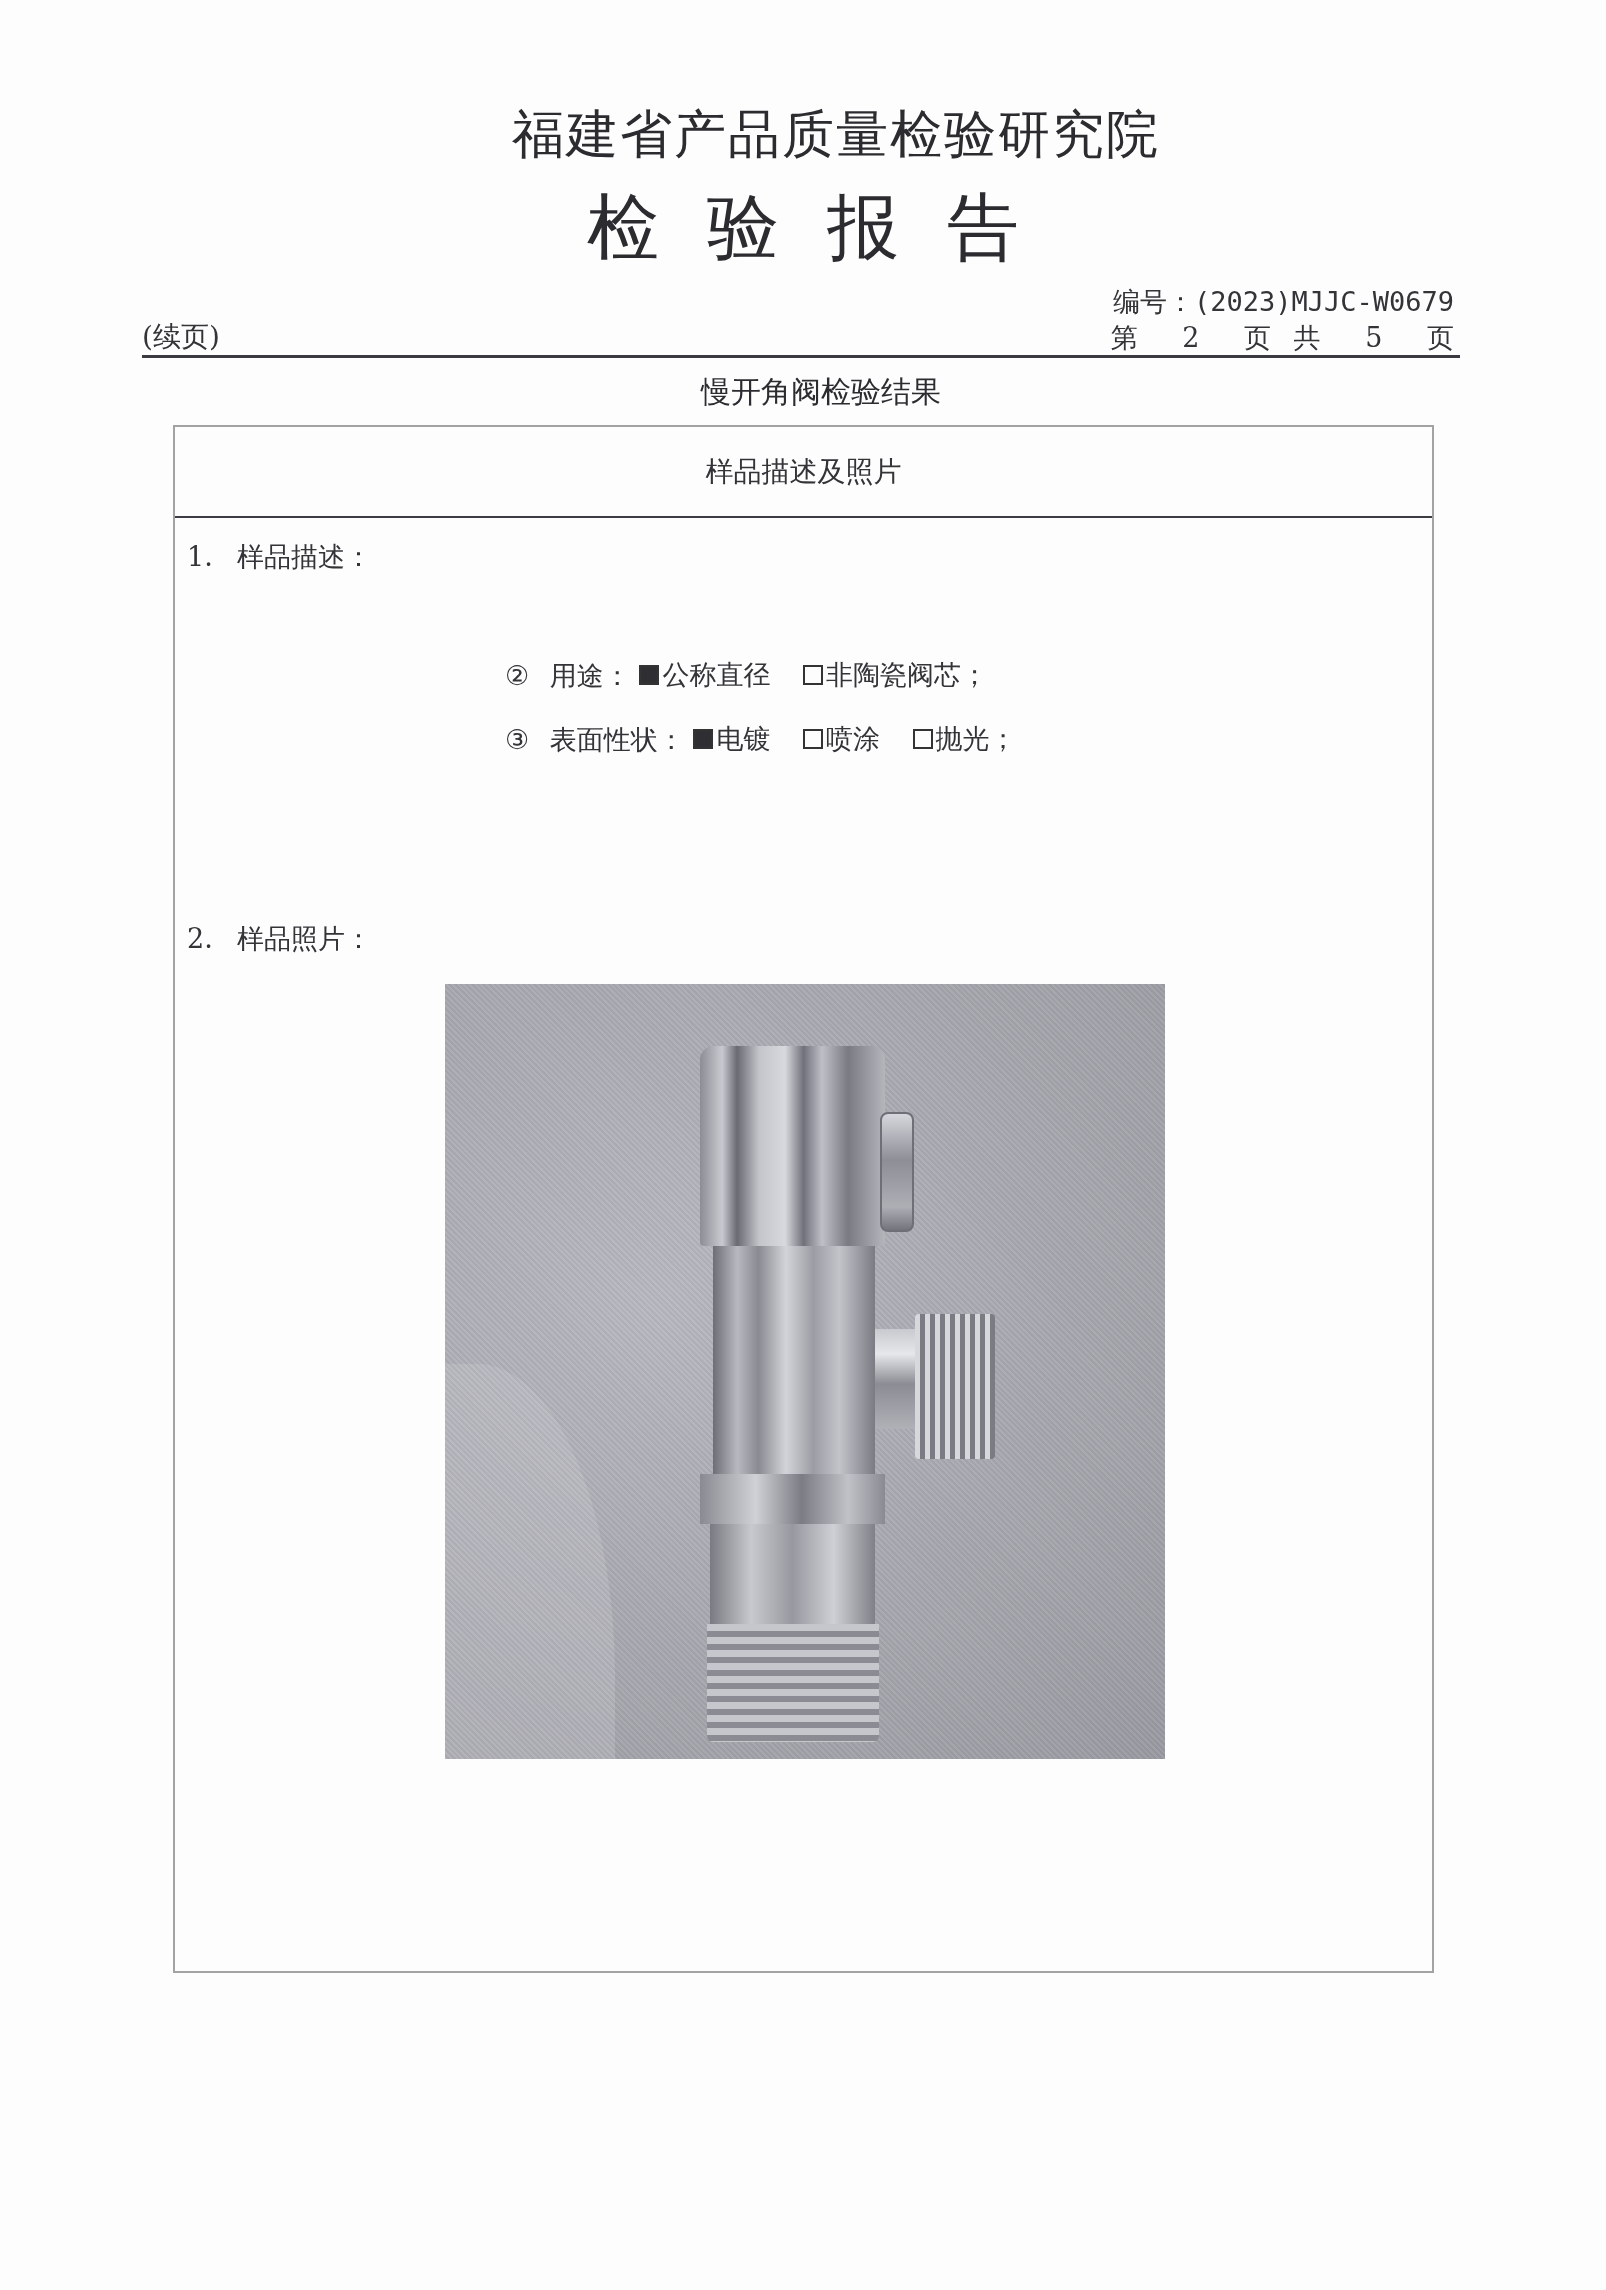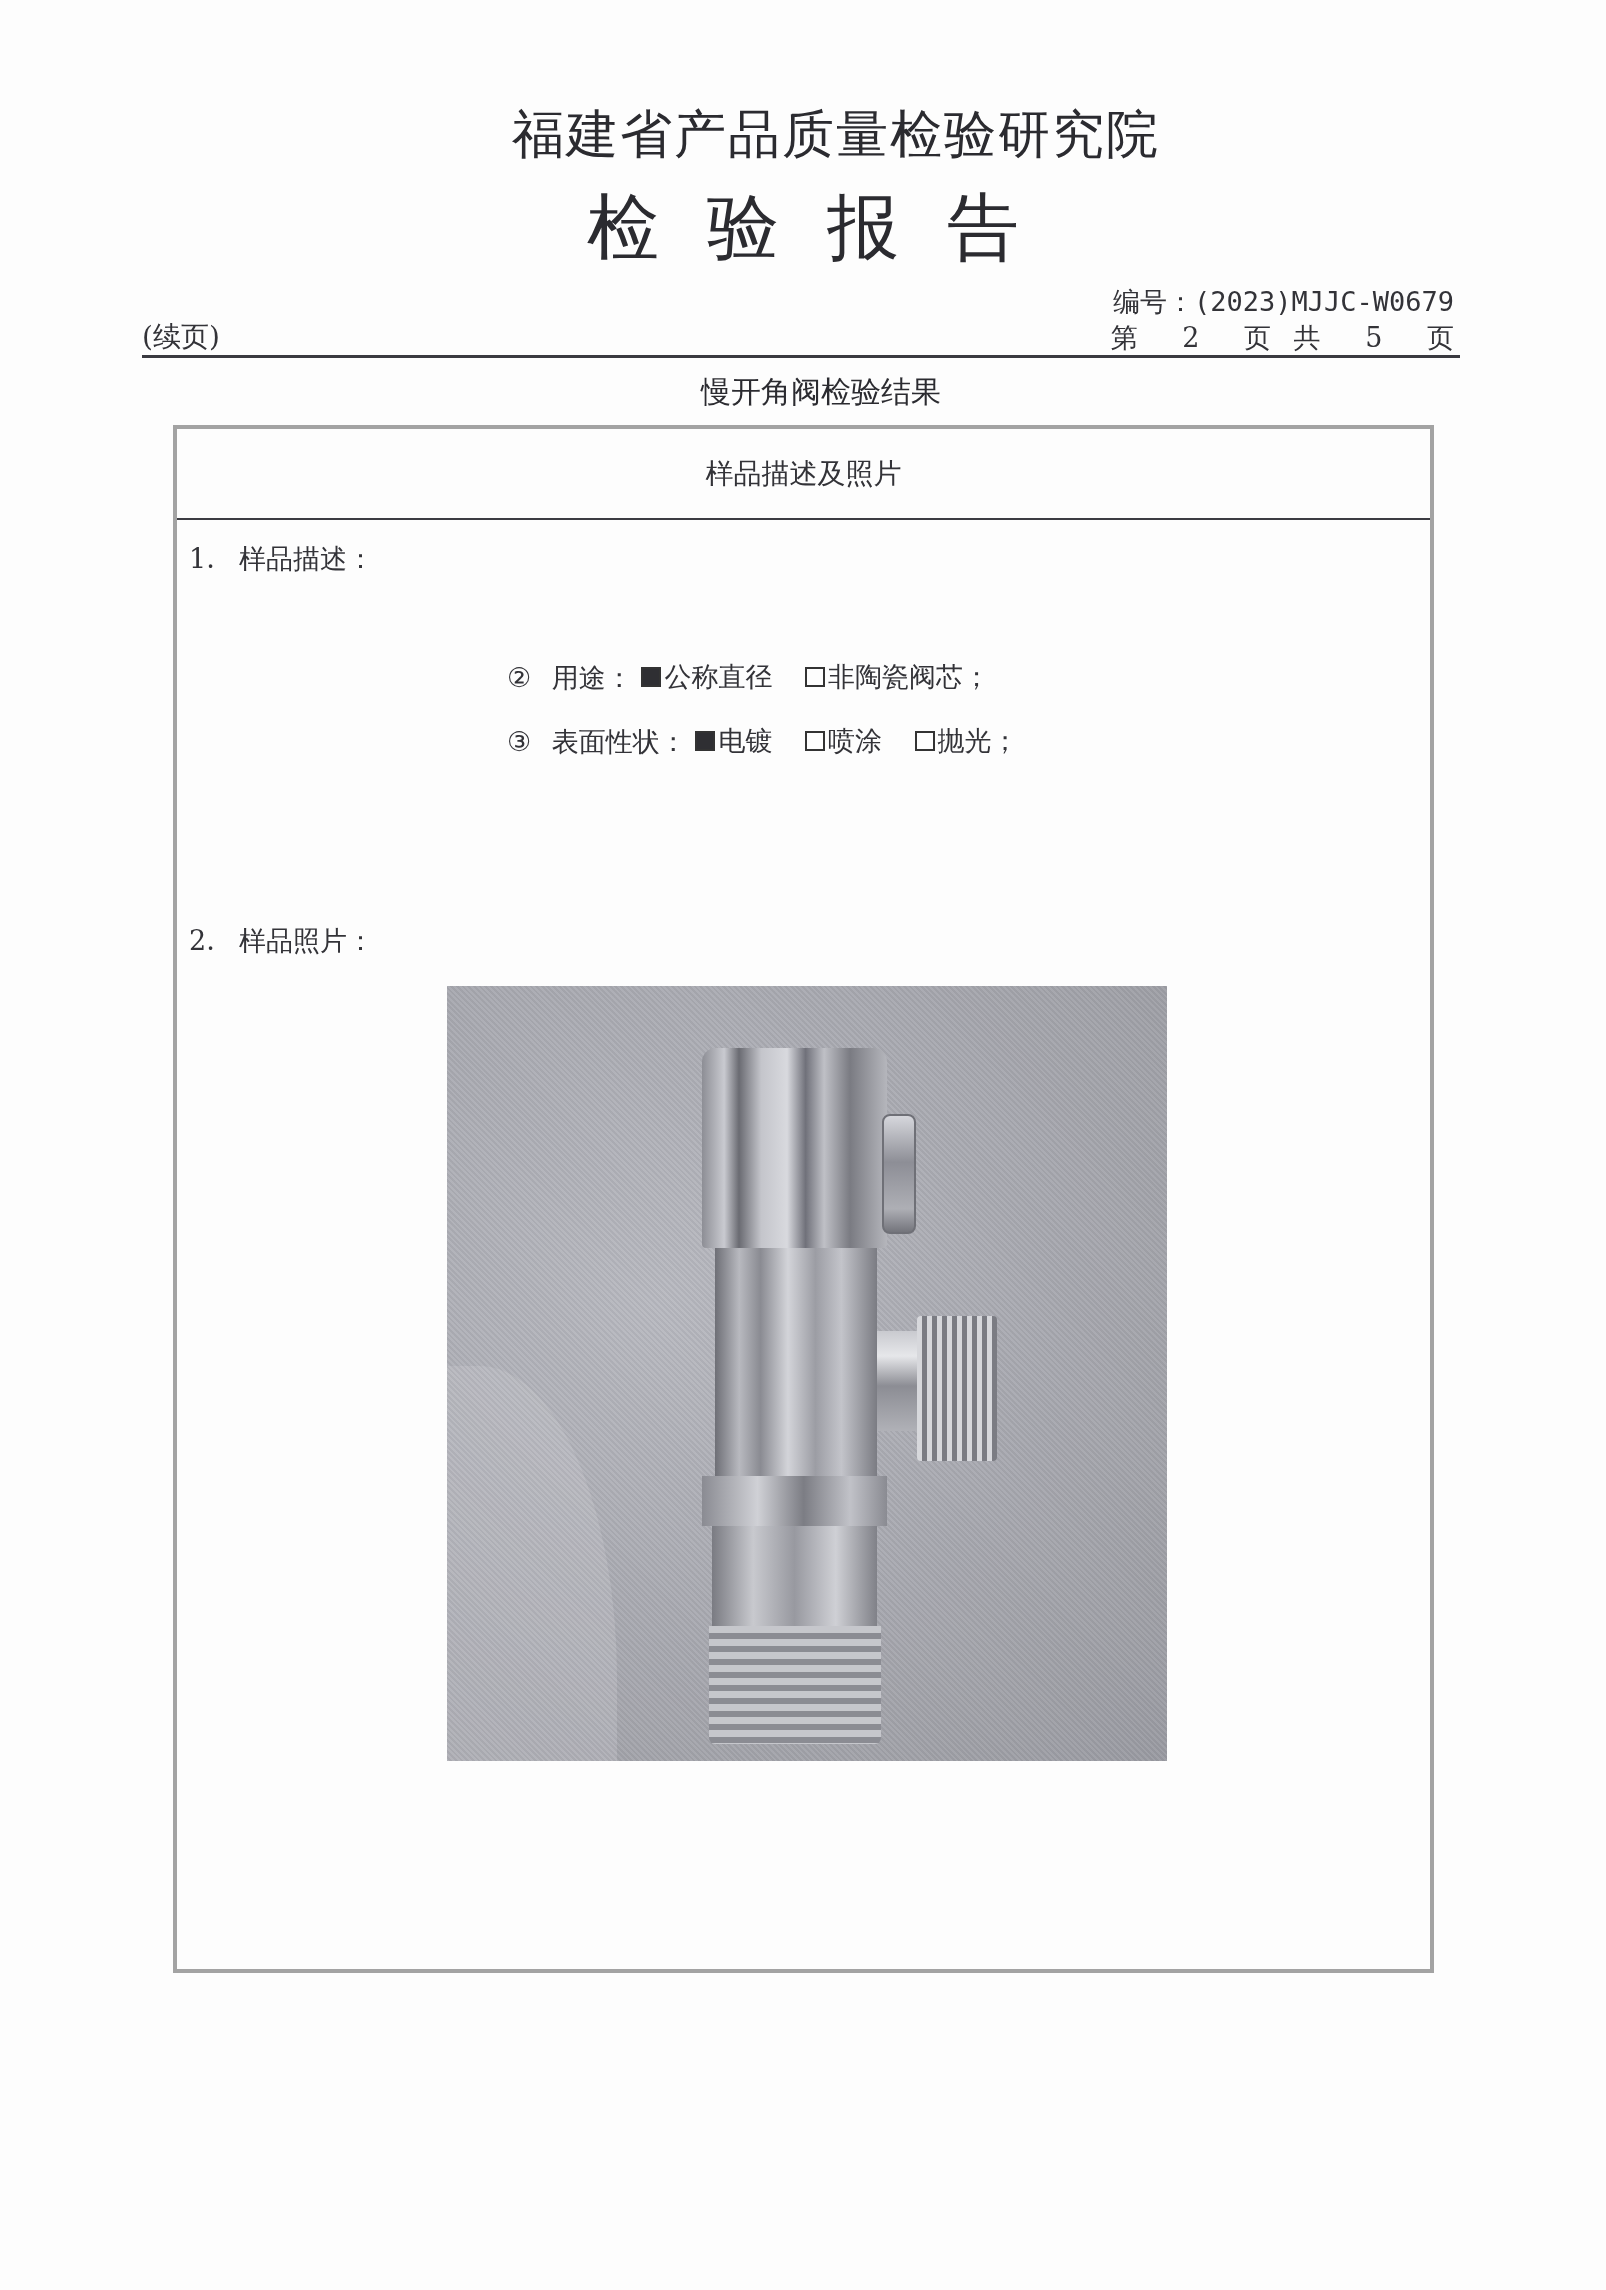--- a/index.html
+++ b/index.html
@@ -32,21 +32,21 @@
     position: absolute; left: 142px; top: 355px; width: 1318px; height: 3px; background: #3a3a40;
   }
   .section-title {
     position: absolute; left: 0; width: 1606px; top: 372px;
     text-align: center; font-family: "DejaVu Sans", "Liberation Sans", sans-serif;
     font-size: 30px; color: #2b2b30; padding-left: 36px;
   }
 
   .result-table {
     position: absolute; left: 173px; top: 425px; width: 1261px; height: 1548px;
-    border: 4px solid #a3a3a3;
+    border: 2px solid #a3a3a3;
   }
   .table-header {
     height: 91px; border-bottom: 2px solid #3c3c42;
     display: flex; align-items: center; justify-content: center;
     font-family: "DejaVu Sans", "Liberation Sans", sans-serif; font-size: 28px; color: #333338;
   }
   .item-heading {
     position: absolute; left: 12px; font-size: 27px; color: #333338;
   }
   .item-heading .num { display: inline-block; width: 50px; }

